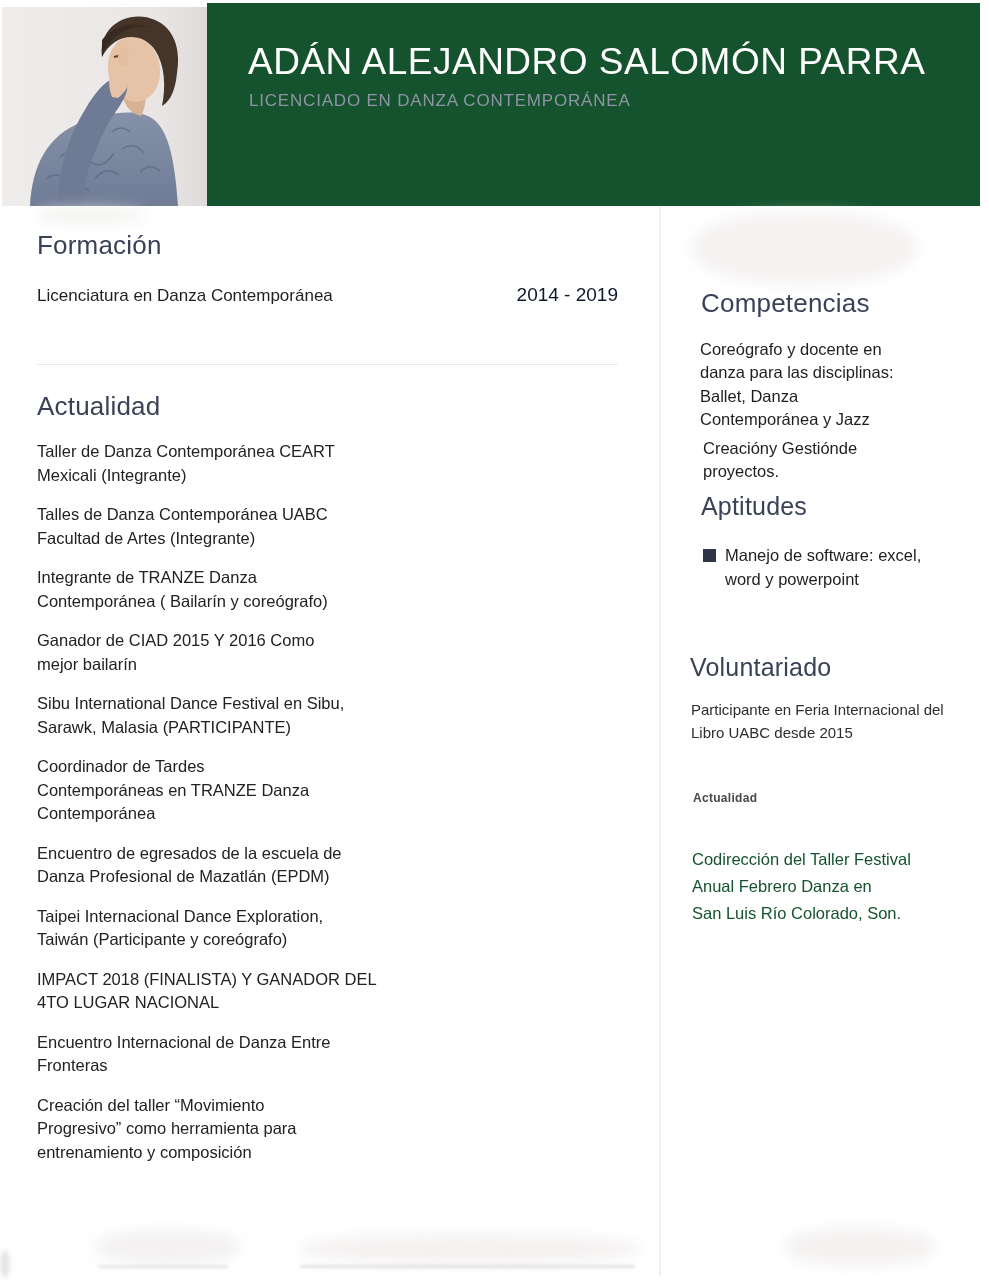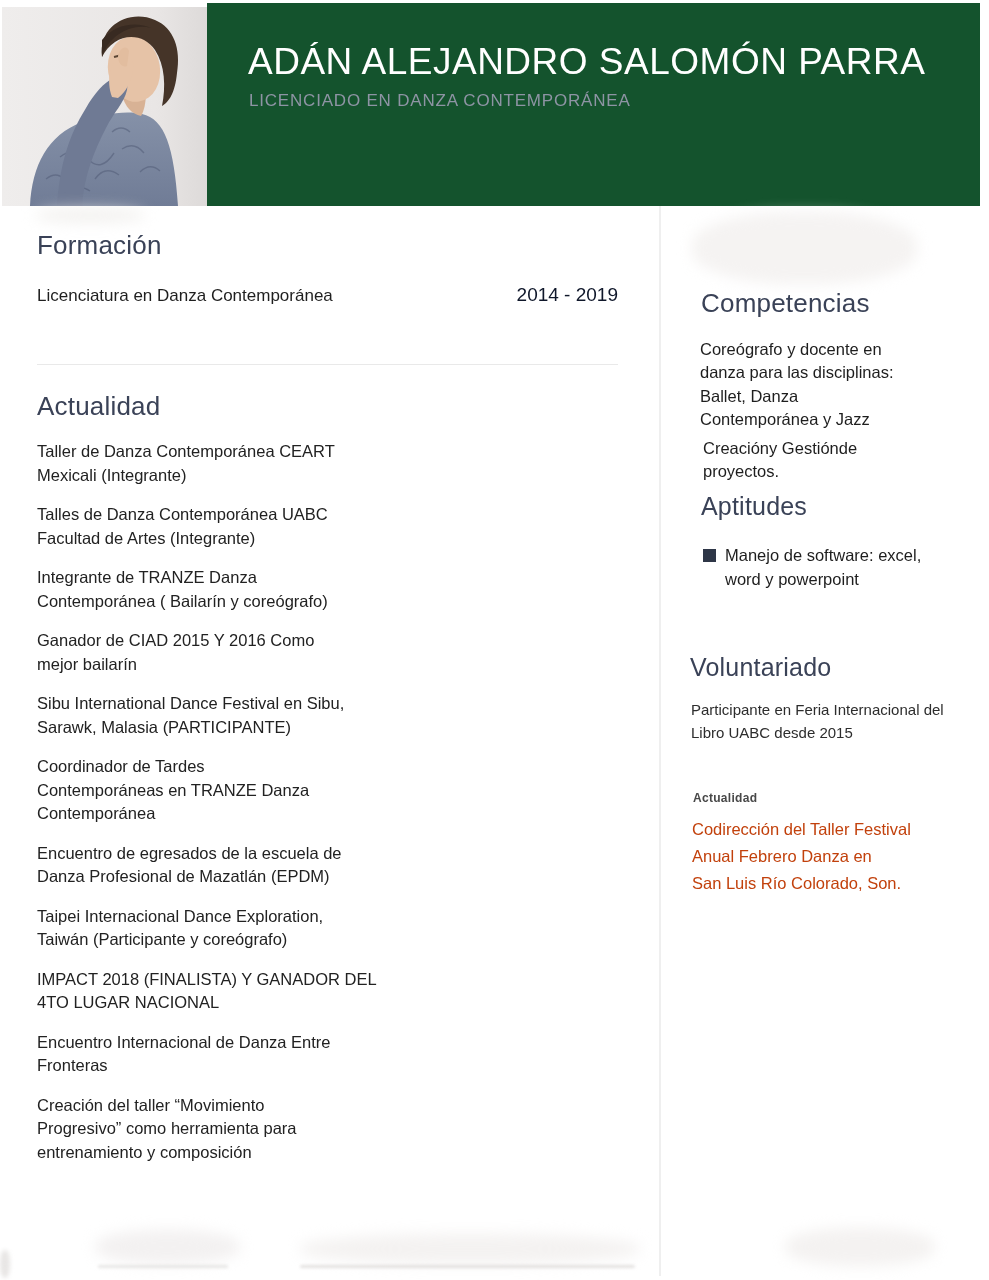--- a/index.html
+++ b/index.html
@@ -84,22 +84,22 @@
   .voluntariado-title { left:690px; top:653px; font-size:25px; }
   .voluntariado-text {
     position:absolute; left:691px; top:699px; width:290px;
     font-size:15px; line-height:22.5px; color:#2d2d2d; font-weight:500;
   }
   .actualidad-title {
     position:absolute; left:693px; top:791px;
     font-size:12px; font-weight:700; color:#484848; letter-spacing:0.3px;
   }
   .actualidad-text {
-    position:absolute; left:692px; top:816px; width:280px;
-    font-size:16.5px; line-height:27px; color:#c2410c;
+    position:absolute; left:692px; top:846px; width:280px;
+    font-size:16.5px; line-height:27px; color:#14532d;
   }
   
   .smudge { position:absolute; filter:blur(7px); border-radius:45%; }
   .smudge-a { left:692px; top:212px; width:225px; height:72px; background:rgba(238,235,233,0.6); }
   .smudge-b { left:35px;  top:208px; width:110px; height:15px; background:rgba(238,236,234,0.7); }
   .smudge-c { left:95px;  top:1230px; width:145px; height:34px; background:rgba(240,238,237,0.8); }
   .smudge-d { left:300px; top:1234px; width:340px; height:30px; background:rgba(241,239,238,0.8); }
   .smudge-e { left:785px; top:1228px; width:150px; height:38px; background:rgba(241,239,238,0.8); }
   .smudge-f { left:300px; top:1265px; width:335px; height:3px; background:rgba(205,203,201,0.55); filter:blur(1.5px); border-radius:2px; }
   .smudge-g { left:98px;  top:1265px; width:130px; height:3px; background:rgba(210,208,206,0.5); filter:blur(1.5px); border-radius:2px; }

